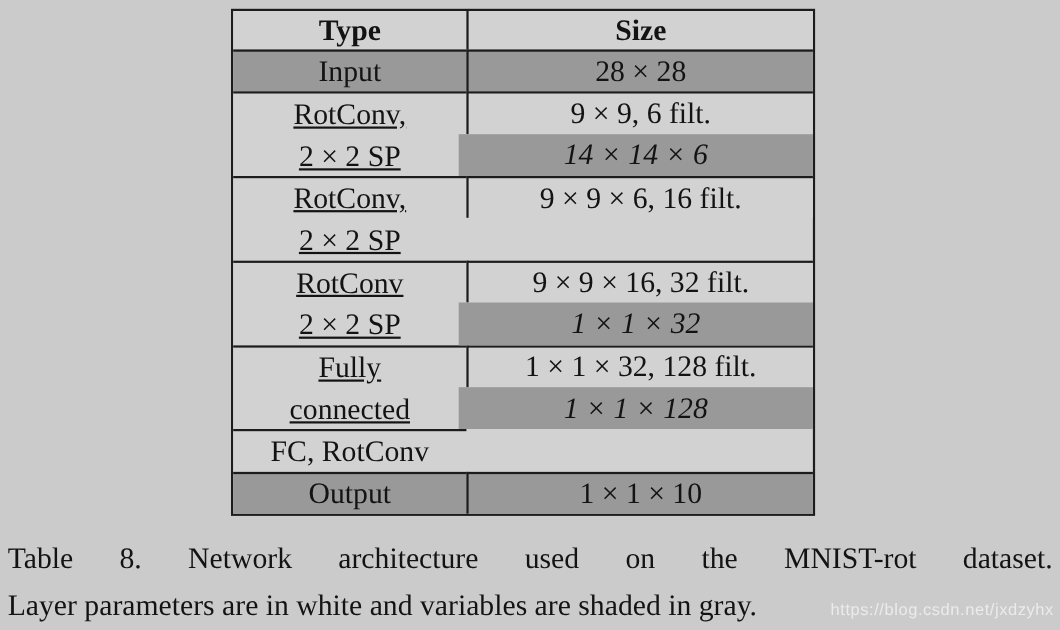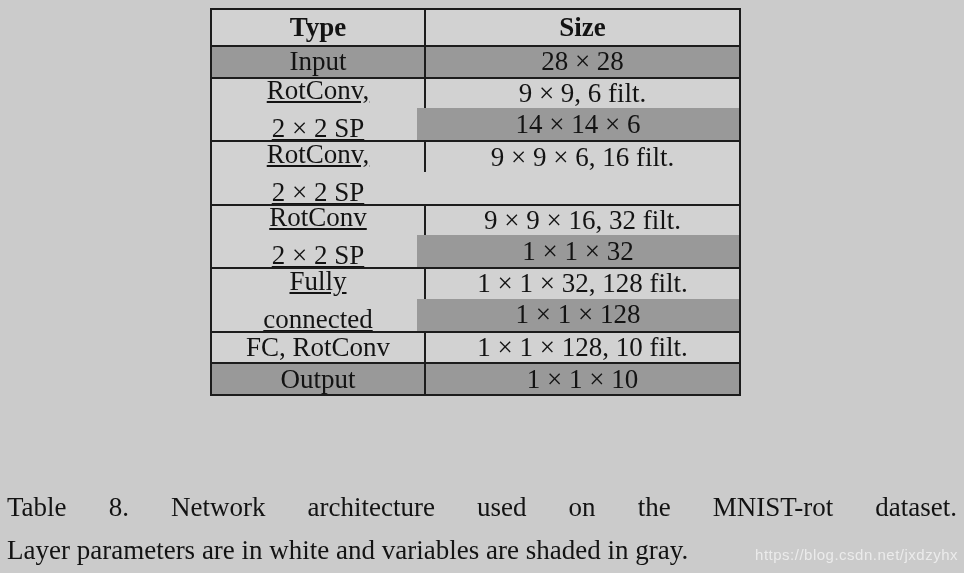--- a/index.html
+++ b/index.html
@@ -7,21 +7,21 @@
     width: 964px; height: 573px;
     position: relative; overflow: hidden;
     background: var(--page-bg, #cbcbcb);
     font-family: "Liberation Serif", serif;
     color: var(--text, #131313);
   }
 
   
   .arch-table {
     position: absolute; left: 210px; top: 8px;
-    width: 531px; height: 388px;
+    width: 531px; height: 461px;
     box-sizing: border-box;
     border: 2px solid var(--border, #1c1c1c);
     background: var(--cell-light, #d2d2d2);
     display: grid;
     grid-template-columns: 212px 1fr;
     grid-template-rows: 35px repeat(11, 1fr);
   }
   .cell {
     display: flex; align-items: center; justify-content: center;
     font-size: 27px; line-height: 1;
@@ -31,21 +31,21 @@
   .cell.head { font-weight: bold; }
   .cell.shaded { background: var(--cell-shaded, #999999); }
   .b-top  { border-top: 2px solid var(--border, #1c1c1c); }
   .b-left { border-left: 2px solid var(--border, #1c1c1c); }
   .two-line { flex-direction: column; text-decoration: underline; }
   .two-line > div { line-height: 38px; }
   
   .var-sub {
     background: var(--cell-shaded, #999999);
     margin-left: -7px;
-    position: relative; z-index: 2;
+    position: relative; z-index: 2; font-style: italic;
   }
   .c1 { grid-column: 1; }
   .c2 { grid-column: 2; }
 
   
   .caption {
     position: absolute; left: 7px; top: 486px; width: 950px;
     font-size: 27px; line-height: 43px;
   }
   .caption .l1 { text-align: justify; text-align-last: justify; }
@@ -92,21 +92,20 @@
   <div class="cell c2 var-sub" style="grid-row:8">1 × 1 × 32</div>
 
   <div class="cell c1 b-top two-line" style="grid-row:9 / span 2">
     <div>Fully</div>
     <div>connected</div>
   </div>
   <div class="cell c2 b-top b-left" style="grid-row:9">1 × 1 × 32, 128 filt.</div>
   <div class="cell c2 var-sub" style="grid-row:10">1 × 1 × 128</div>
 
   <div class="cell c1 b-top" style="grid-row:11">FC, RotConv</div>
-  <div class="cell c2 b-top b-left" style="grid-row:11">1 × 1 × 128, 10 filt.</div>
 
   <div class="cell c1 b-top shaded" style="grid-row:12">Output</div>
   <div class="cell c2 b-top b-left shaded" style="grid-row:12">1 × 1 × 10</div>
 </div>
 
 <div class="caption">
   <div class="l1">Table 8. Network architecture used on the MNIST-rot dataset.</div>
   <div class="l2">Layer parameters are in white and variables are shaded in gray.</div>
 </div>
 

